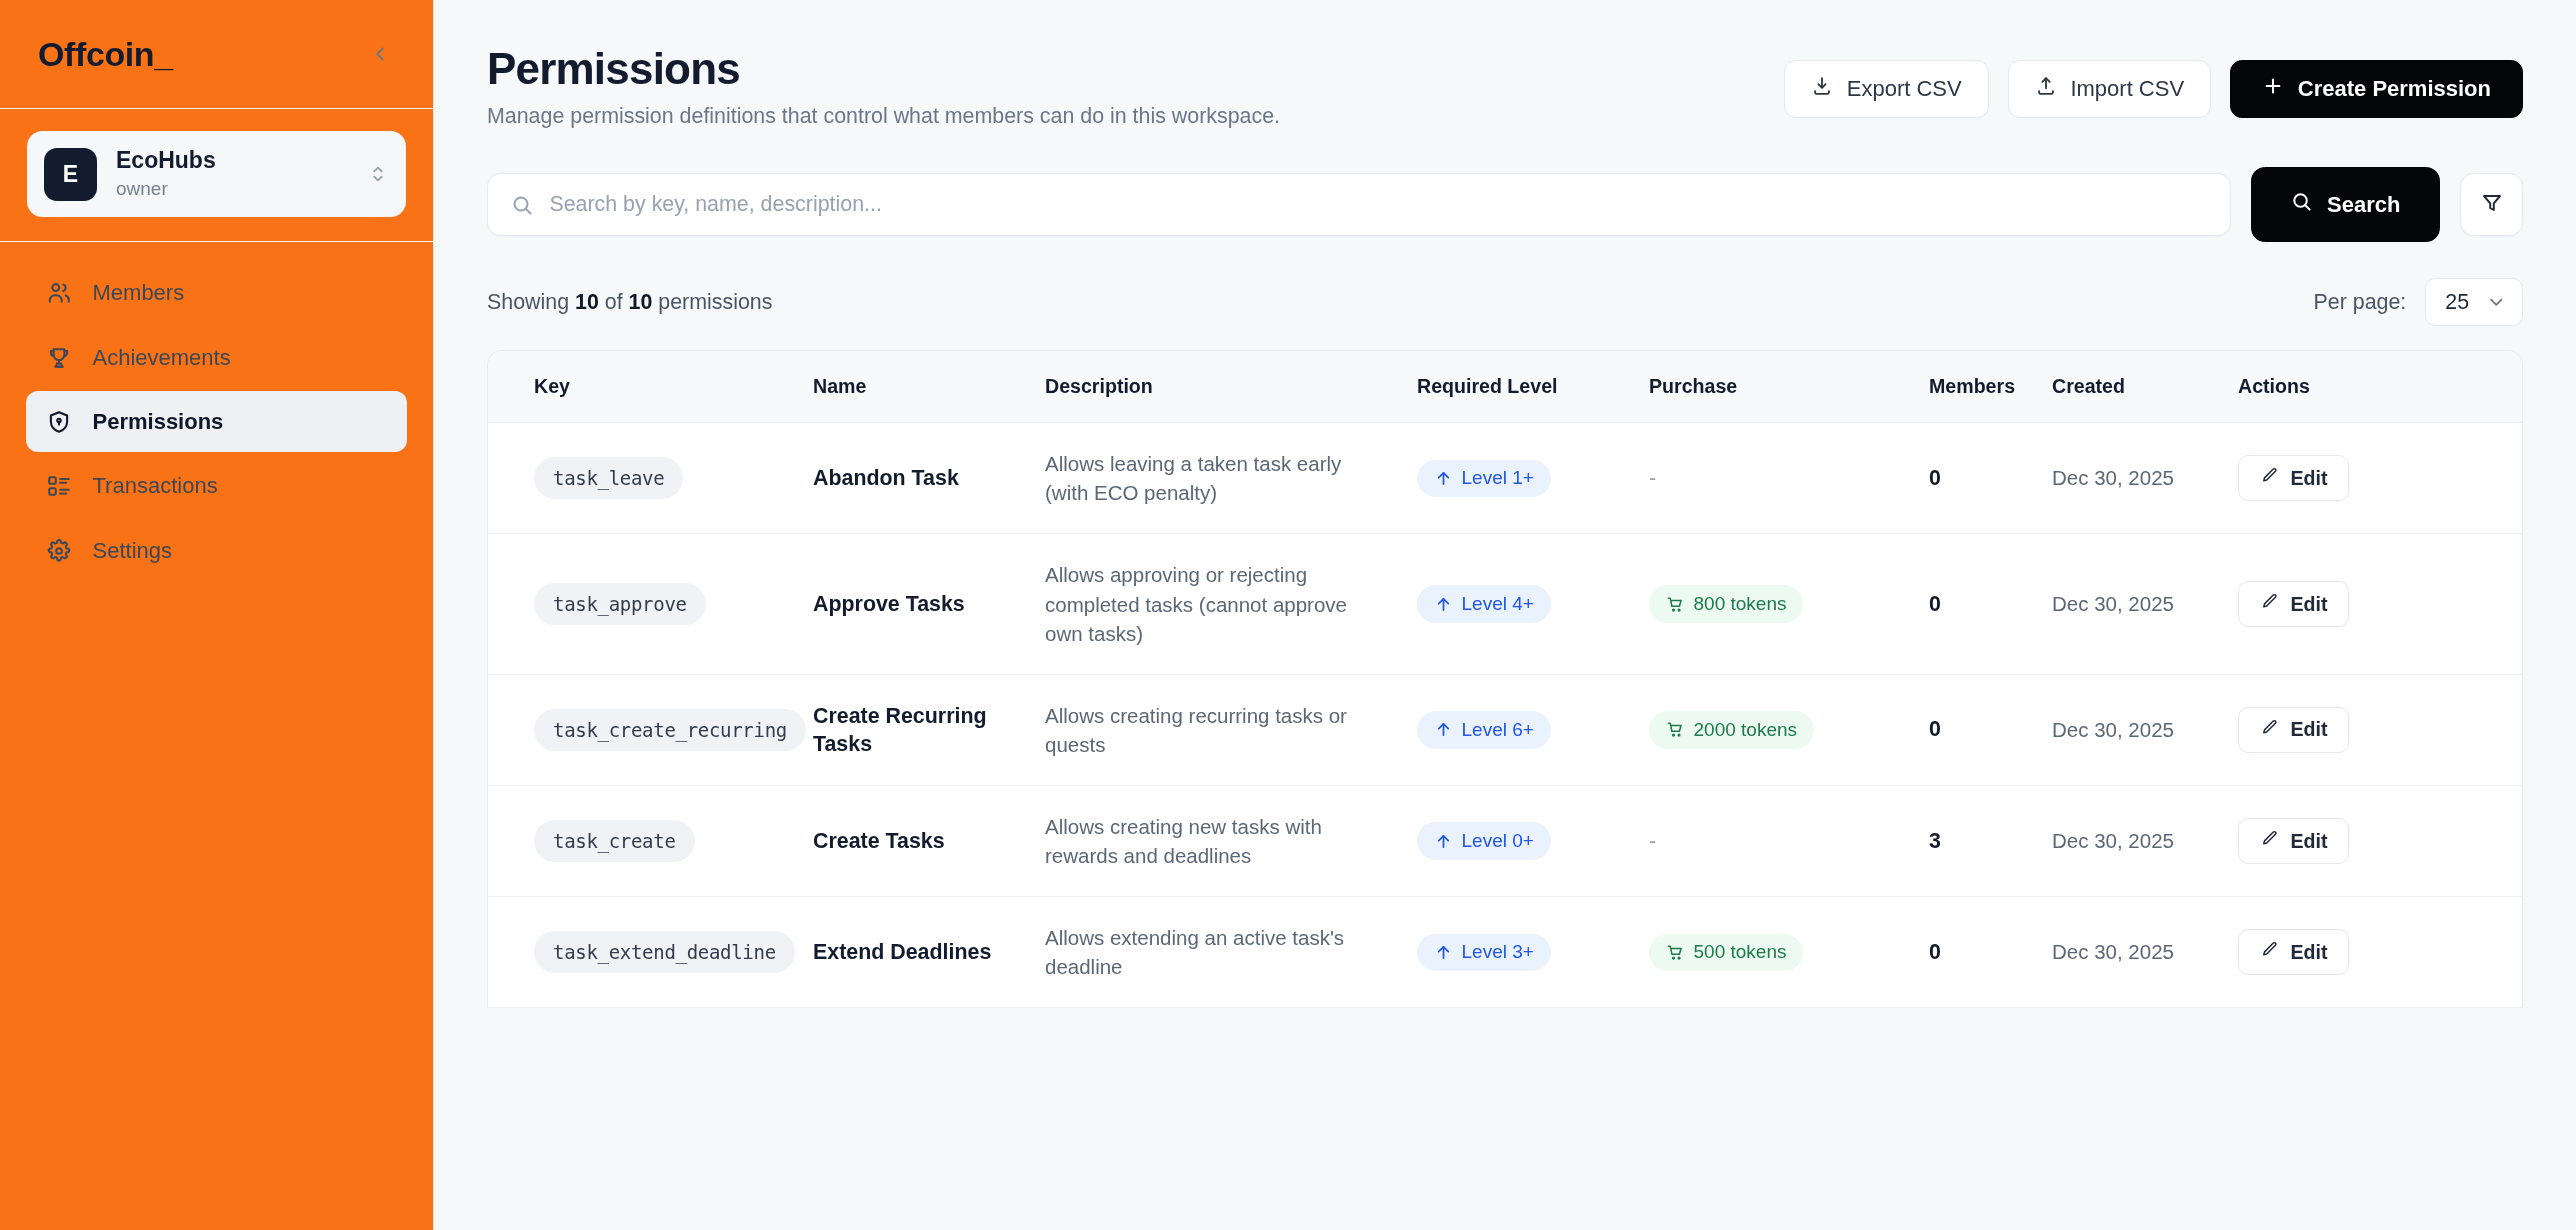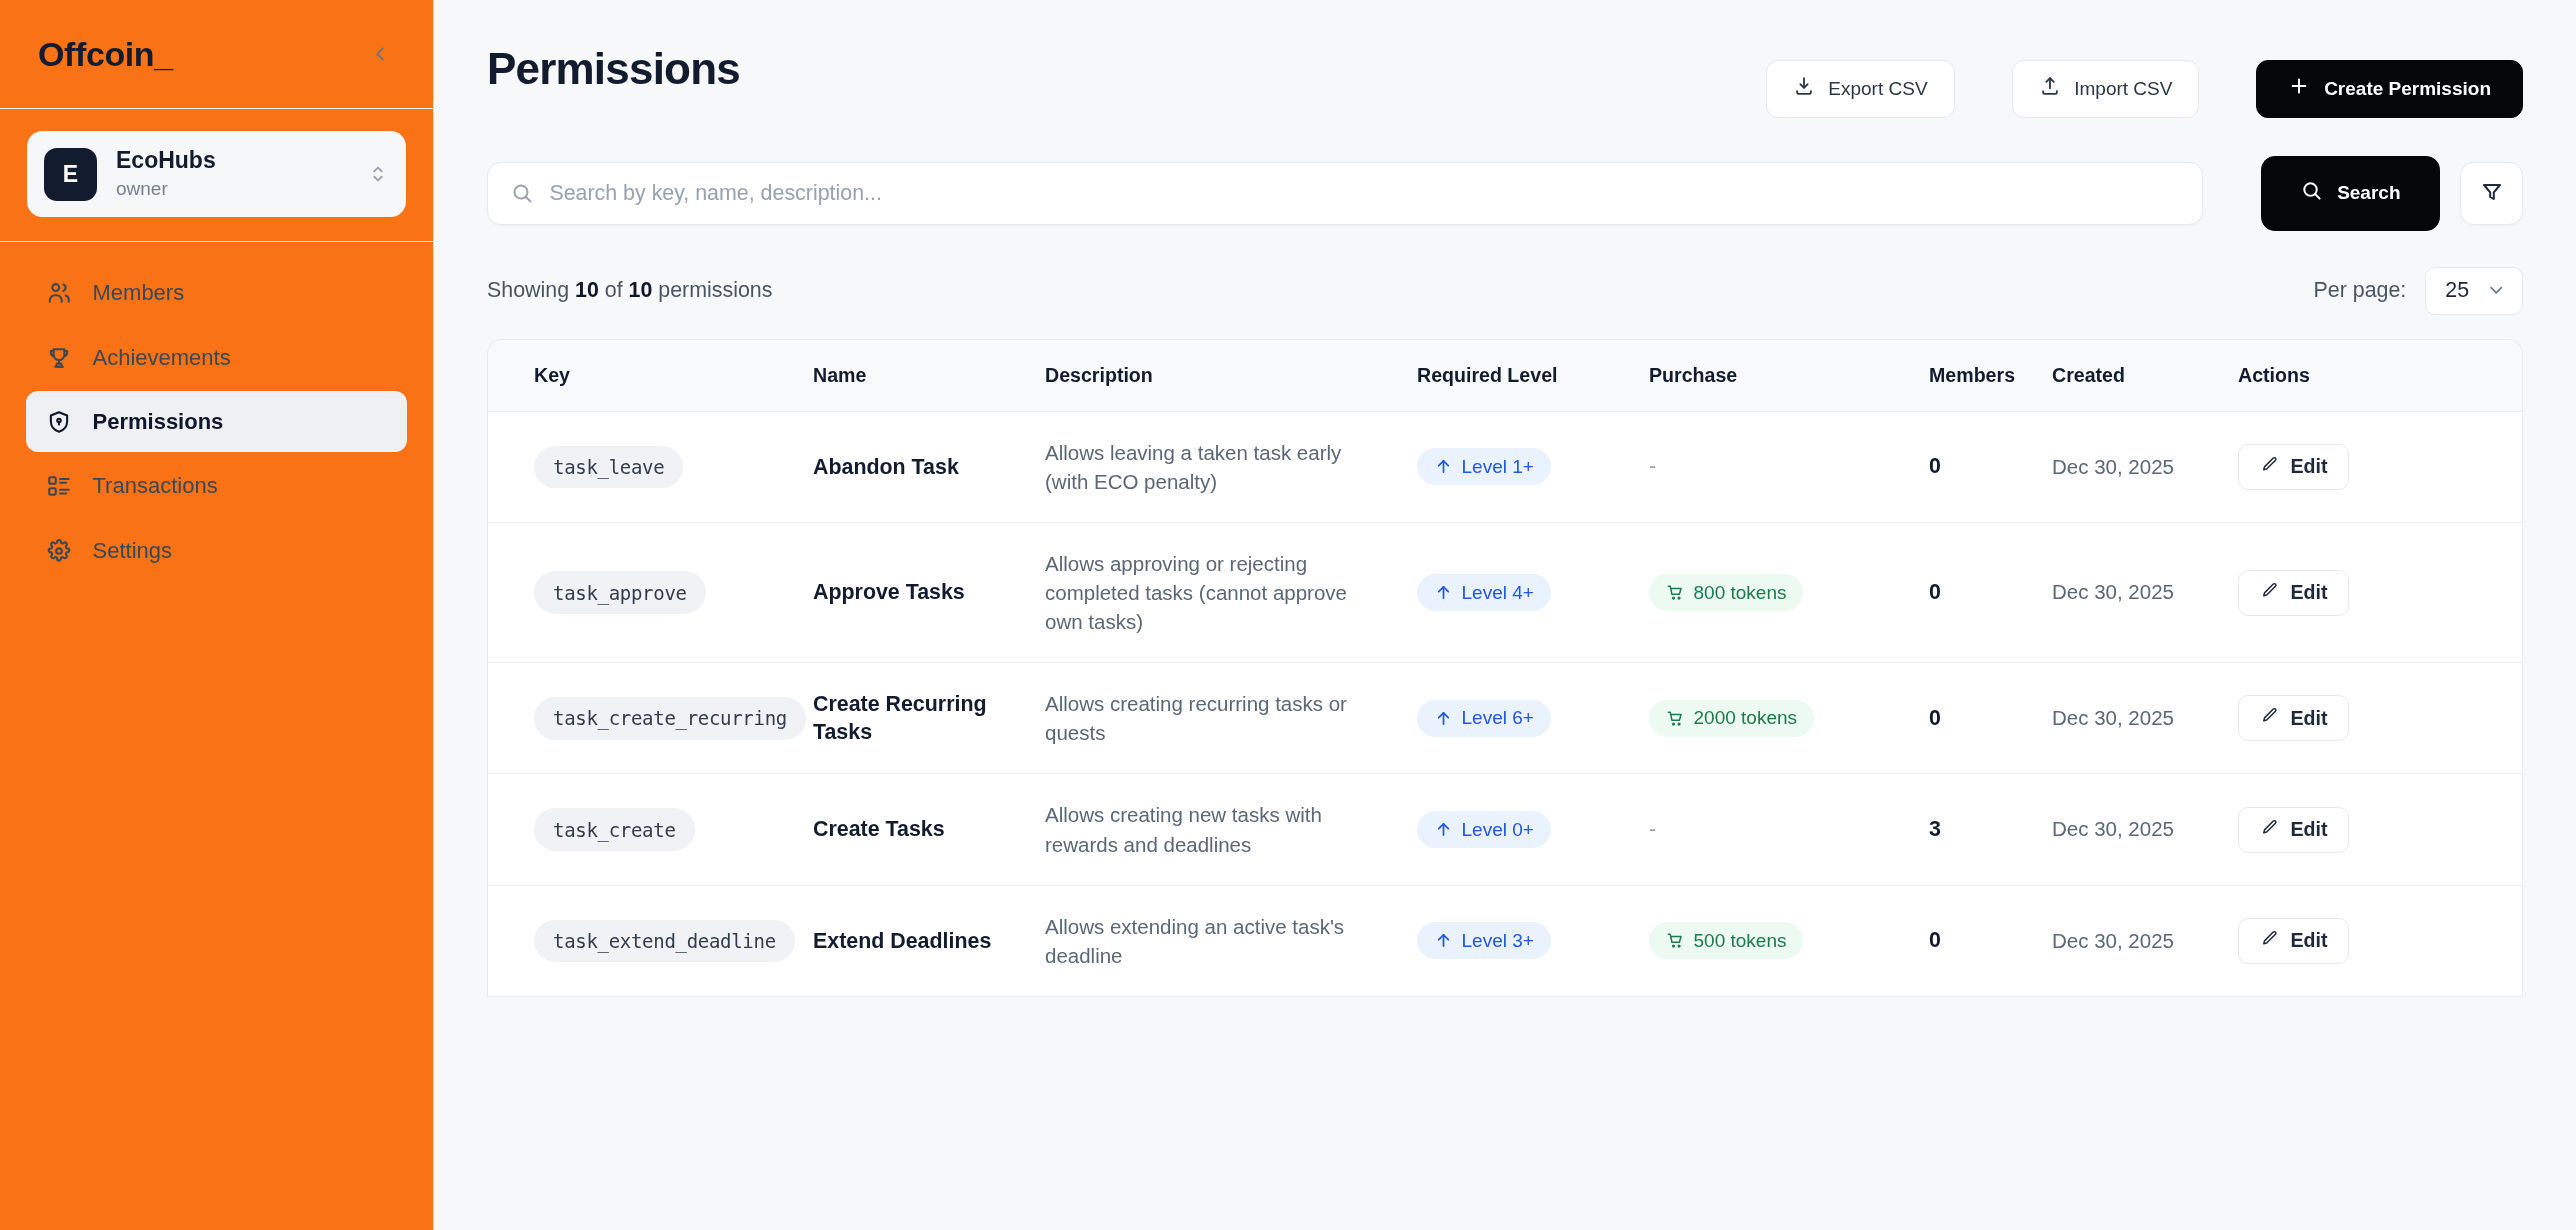--- a/index.html
+++ b/index.html
@@ -70,21 +70,21 @@
   .main-inner { padding: 46px 53px 0 53px; }
 
   .page-head { display: flex; align-items: flex-start; justify-content: space-between; }
   .page-title { font-size: 44px; font-weight: 700; letter-spacing: -0.8px; color: #131c2e; line-height: 1.05; }
   .page-sub { font-size: 21.4px; color: #6b7687; margin-top: 12px; }
   .head-actions { display: flex; align-items: center; gap: 19px; padding-top: 13.7px; }
 
   .btn {
     display: inline-flex; align-items: center; justify-content: center; gap: 13.7px;
     height: 58px; padding: 0 26px; border-radius: 12px;
-    font-size: 19px; font-weight: 500; cursor: pointer; white-space: nowrap; margin-left: 38px;
+    font-size: 22px; font-weight: 500; cursor: pointer; white-space: nowrap;
   }
   .btn-outline { background: #ffffff; border: 1.7px solid #e4e8ed; color: #2c3746; }
   .btn-dark { background: #050608; border: 1.7px solid #050608; color: #ffffff; font-weight: 600; padding: 0 31px; }
 
   .search-row { display: flex; align-items: center; gap: 20.5px; margin-top: 38px; }
   .search-wrap {
     flex: 1 1 auto; position: relative;
     background: #ffffff; border: 1.7px solid #e7eaef; border-radius: 13.7px;
     height: 63px; display: flex; align-items: center; padding: 0 22px;
     box-shadow: 0 0.9px 1.7px rgba(16,24,40,.04);
@@ -278,20 +278,21 @@
       </div>
     </nav>
   </aside>
 
   <section class="main">
     <div class="main-inner">
 
       <div class="page-head">
         <div>
           <h1 class="page-title">Permissions</h1>
+          <div class="page-sub">Manage permission definitions that control what members can do in this workspace.</div>
         </div>
 
         <div class="head-actions">
           <div class="btn btn-outline">
             <span>
               <svg width="22" height="22" viewBox="0 0 24 24" fill="none" stroke="currentColor" stroke-width="2" stroke-linecap="round" stroke-linejoin="round">
                   <path d="M12 3.5v10"></path>
                   <polyline points="8 10 12 14 16 10"></polyline>
                   <path d="M4.5 17.5v1.5a1.5 1.5 0 0 0 1.5 1.5h12a1.5 1.5 0 0 0 1.5-1.5v-1.5"></path>
                 </svg>

